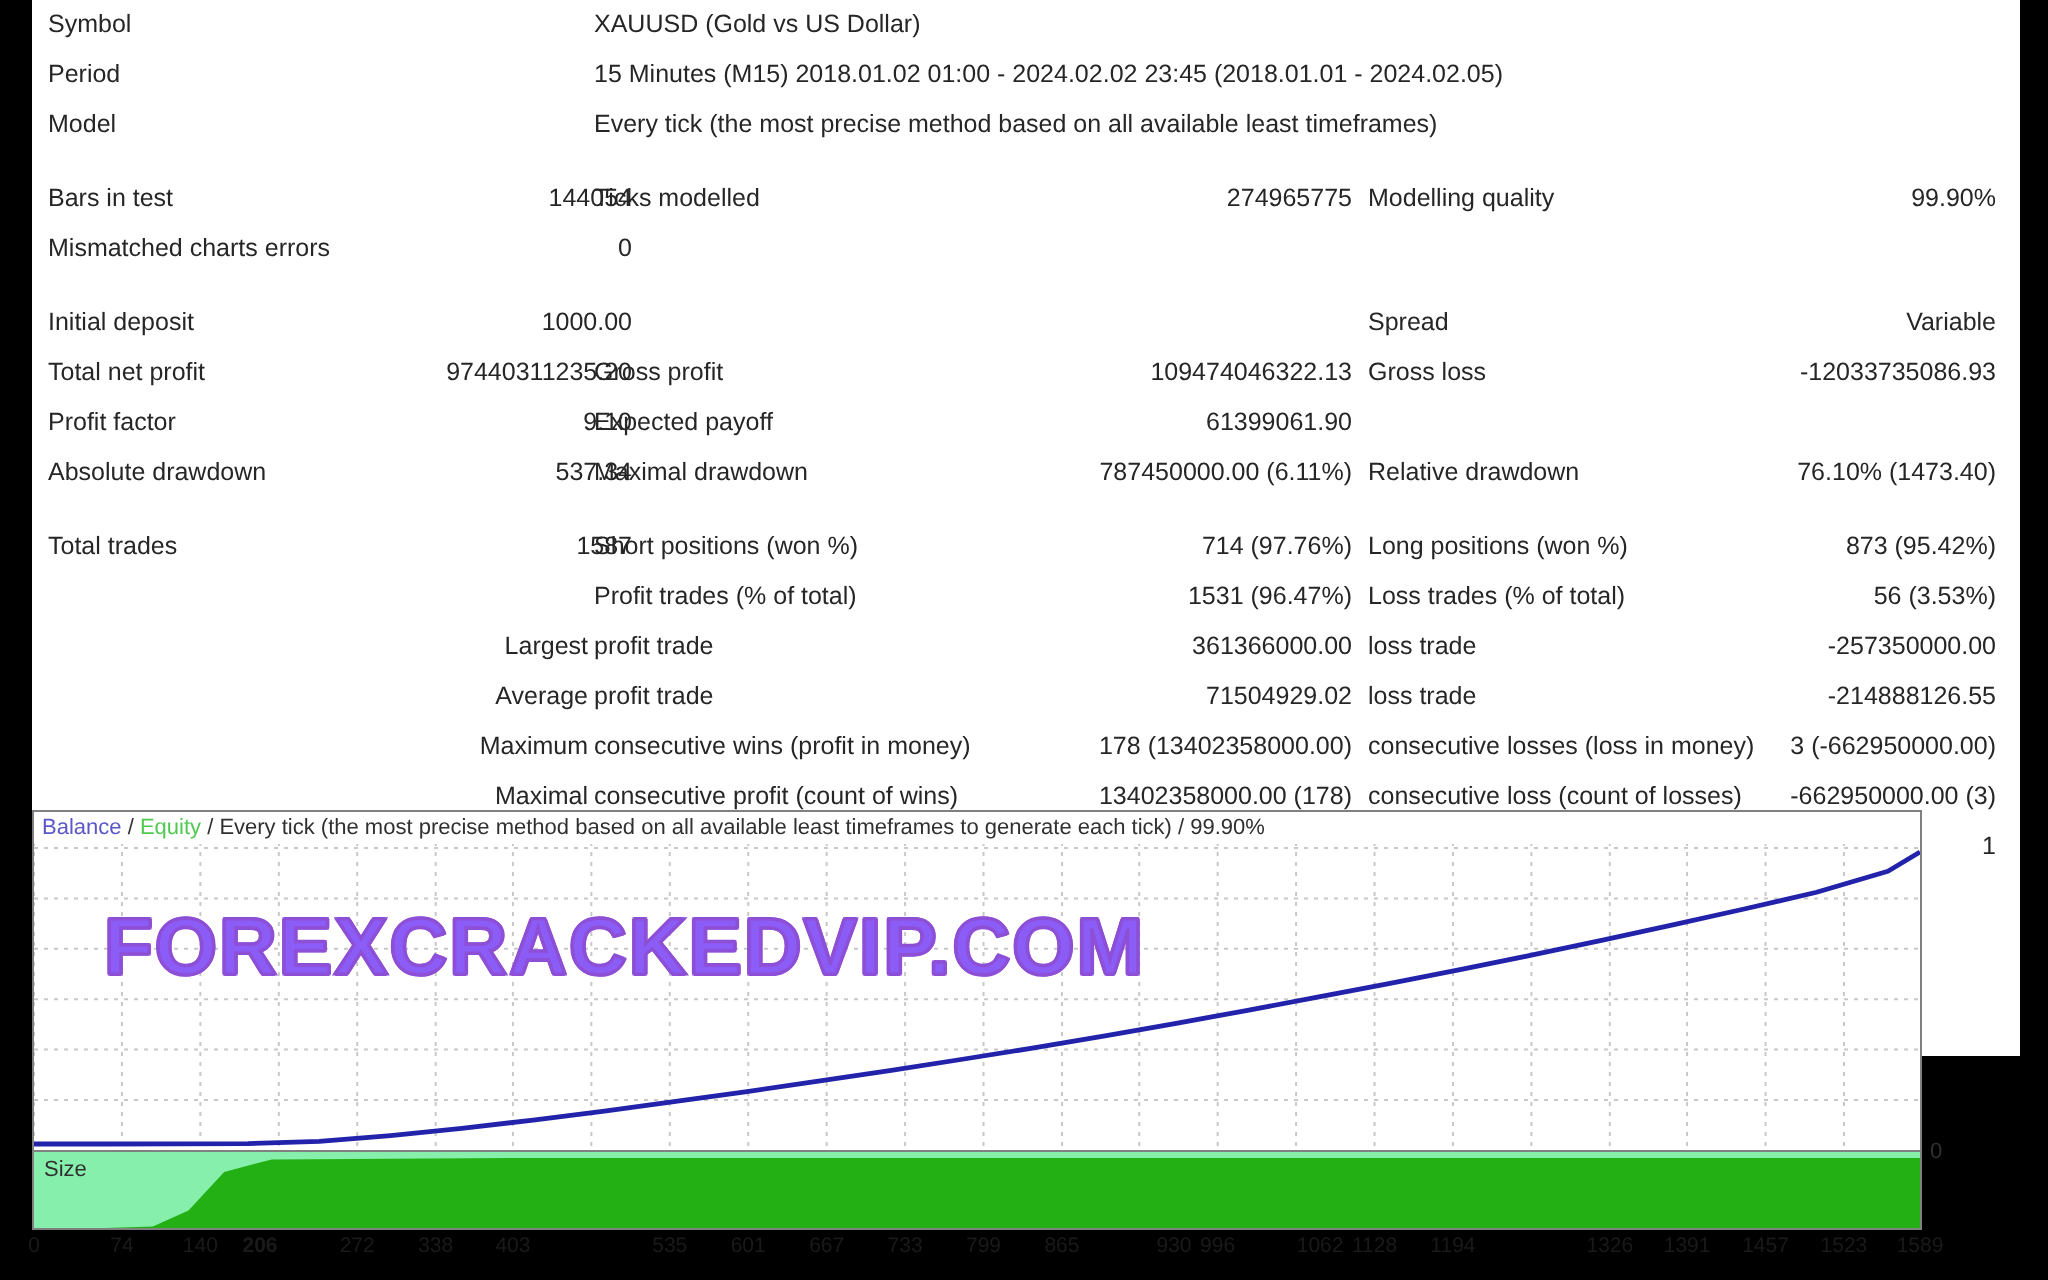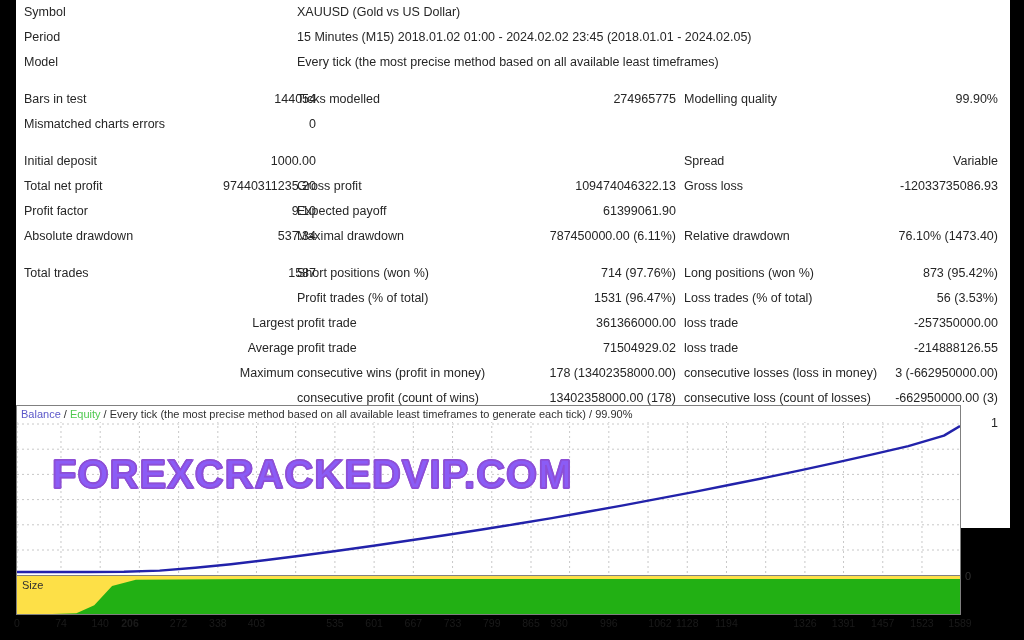--- a/index.html
+++ b/index.html
@@ -107,21 +107,21 @@
   }
   #plot svg, #sizeplot svg { display: block; }
 
   #size-panel {
     position: absolute;
     left: 0px; top: 169px;
     width: 943px; height: 39px;
     border-top: 1px solid #808080;
     box-sizing: border-box;
     overflow: hidden;
-    background: #fde047;
+    background: #86efac;
   }
   #size-label {
     position: absolute;
     left: 5px; top: 3px;
     font-size: 11px;
     color: #303030;
     z-index: 5;
   }
   #zero-label {
     position: absolute;
@@ -260,20 +260,21 @@
         <span class="c-val3">-214888126.55</span>
       </div>
       <div class="row">
         <span class="c-pre">Maximum</span>
         <span class="c-lbl2b">consecutive wins (profit in money)</span>
         <span class="c-val2">178 (13402358000.00)</span>
         <span class="c-lbl3">consecutive losses (loss in money)</span>
         <span class="c-val3">3 (-662950000.00)</span>
       </div>
       <div class="row">
+        <span class="c-pre">Maximal</span>
         <span class="c-lbl2b">consecutive profit (count of wins)</span>
         <span class="c-val2">13402358000.00 (178)</span>
         <span class="c-lbl3">consecutive loss (count of losses)</span>
         <span class="c-val3">-662950000.00 (3)</span>
       </div>
       <div class="row">
         <span class="c-pre">Average</span>
         <span class="c-lbl2b">consecutive wins</span>
         <span class="c-val2">30</span>
         <span class="c-lbl3">consecutive losses</span>
@@ -344,21 +345,21 @@
         <div class="tick" style="left: 162.623px;">272</div>
         <div class="tick" style="left: 201.841px;">338</div>
         <div class="tick" style="left: 240.464px;">403</div>
         <div class="tick" style="left: 279.681px; margin-top: 31px;">469</div>
         <div class="tick" style="left: 318.899px;">535</div>
         <div class="tick" style="left: 358.116px;">601</div>
         <div class="tick" style="left: 397.333px;">667</div>
         <div class="tick" style="left: 436.551px;">733</div>
         <div class="tick" style="left: 475.768px;">799</div>
         <div class="tick" style="left: 514.986px;">865</div>
-        <div class="tick" style="left: 543px;">930</div>
+        <div class="tick" style="left: 571px;">930</div>
         <div class="tick" style="left: 592.826px;">996</div>
         <div class="tick" style="left: 632.043px; margin-left: 12px;">1062</div>
         <div class="tick" style="left: 671.261px;">1128</div>
         <div class="tick" style="left: 710.478px;">1194</div>
         <div class="tick" style="left: 749.696px; margin-top: 44px;">1260</div>
         <div class="tick" style="left: 788.913px;">1326</div>
         <div class="tick" style="left: 827.536px;">1391</div>
         <div class="tick" style="left: 866.754px;">1457</div>
         <div class="tick" style="left: 905.971px;">1523</div>
         <div class="tick" style="left: 944px;">1589</div>

